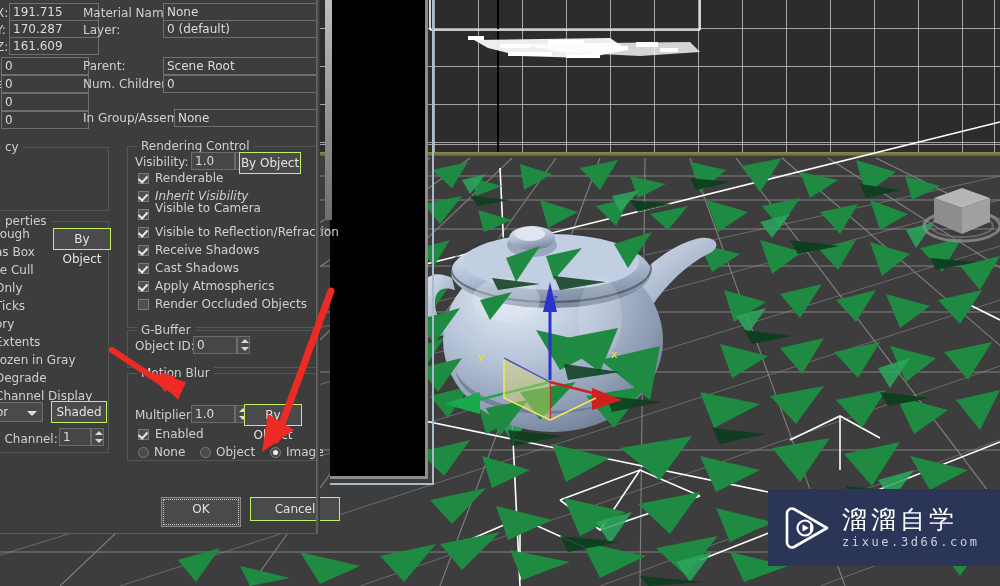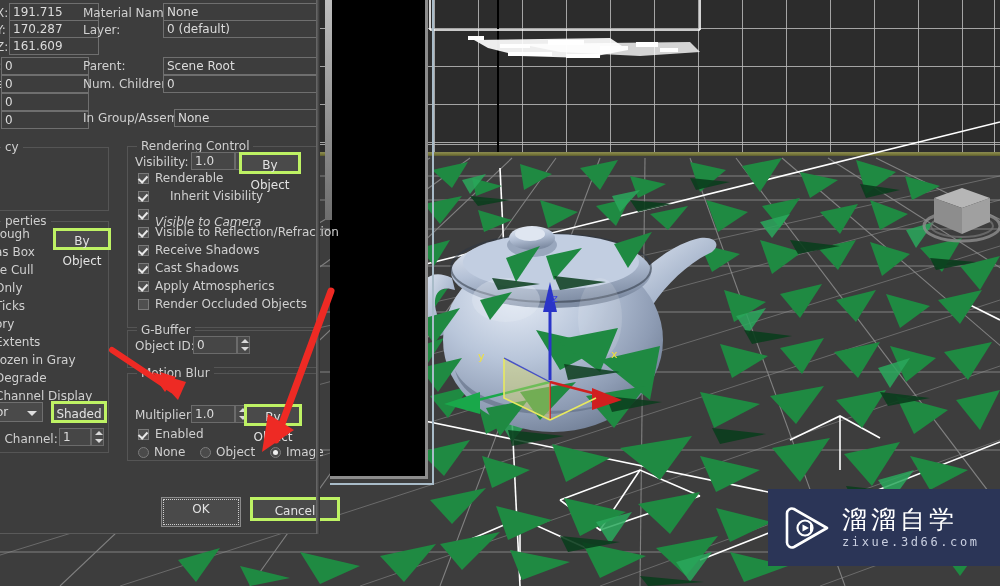--- a/index.html
+++ b/index.html
@@ -36,21 +36,21 @@
   #dlg-edge{position:absolute;left:316px;top:-12px;width:4px;height:546px;
           background:linear-gradient(to right,#6d6d6d,#2e2e2e);}
 
   .grp{position:absolute;border:1px solid #555;box-sizing:border-box;}
   .grp>.cap{position:absolute;top:-8px;left:9px;background:#3d3d3d;padding:0 4px;color:#cfcfcf;font-size:12px;white-space:nowrap;}
 
   .lbl{position:absolute;color:#d0d0d0;font-size:12px;white-space:nowrap;}
   .fld{position:absolute;background:#464646;border:1px solid #6b6b6b;box-sizing:border-box;
        color:#dcdcdc;font-size:12px;line-height:16px;padding:0 3px;height:18px;white-space:nowrap;overflow:hidden;}
   .fld.flat{background:#3d3d3d;border:1px solid #6f6f6f;}
-  .btn{position:absolute;background:#4a4a4a;border:3px solid #bef264;box-sizing:border-box;
+  .btn{position:absolute;background:#4a4a4a;border:1px solid #bef264;box-sizing:border-box;
        color:#e2e2e2;font-size:12px;text-align:center;line-height:20px;height:22px;}
   .btn.dotted{border:1px solid #8b8b8b;outline:1px dotted #cfcfcf;outline-offset:-3px;}
 
   .cb{position:absolute;width:11px;height:11px;background:#4f4f4f;border:1px solid #7a7a7a;box-sizing:border-box;}
   .cb.on::after{content:"";position:absolute;left:1px;top:0px;width:4px;height:7px;
        border:solid #e8e8e8;border-width:0 2px 2px 0;transform:rotate(42deg);}
   .rb{position:absolute;width:11px;height:11px;border-radius:50%;background:#4a4a4a;border:1px solid #7c7c7c;box-sizing:border-box;}
   .rb.on::after{content:"";position:absolute;left:2px;top:2px;width:5px;height:5px;border-radius:50%;background:#f0f0f0;}
 
   .spin{position:absolute;width:13px;height:18px;background:#4a4a4a;border:1px solid #6b6b6b;box-sizing:border-box;}
@@ -411,23 +411,23 @@
       <span class="cap">Rendering Control</span>
     </div>
     <div class="lbl" style="left:344px;top:166px;">Visibility:</div>
     <div class="fld" style="left:400px;top:163px;width:44px;">1.0</div>
     <div class="spin" style="left:444px;top:163px;"></div>
     <div class="btn" style="left:448px;top:163px;width:62px;">By Object</div>
 
     <div class="cb on" style="left:347px;top:184px;"></div>
     <div class="lbl" style="left:364px;top:182px;">Renderable</div>
     <div class="cb on" style="left:347px;top:202px;"></div>
-    <div class="lbl" style="left:379px;top:200px;">Inherit Visibility</div>
+    <div class="lbl" style="left:364px;top:200px;font-style:italic;">Inherit Visibility</div>
     <div class="cb on" style="left:347px;top:220px;"></div>
-    <div class="lbl" style="left:364px;top:226px;font-style:italic;">Visible to Camera</div>
+    <div class="lbl" style="left:364px;top:212px;">Visible to Camera</div>
     <div class="cb on" style="left:347px;top:238px;"></div>
     <div class="lbl" style="left:364px;top:236px;">Visible to Reflection/Refraction</div>
     <div class="cb on" style="left:347px;top:256px;"></div>
     <div class="lbl" style="left:364px;top:254px;">Receive Shadows</div>
     <div class="cb on" style="left:347px;top:274px;"></div>
     <div class="lbl" style="left:364px;top:272px;">Cast Shadows</div>
     <div class="cb on" style="left:347px;top:292px;"></div>
     <div class="lbl" style="left:364px;top:290px;">Apply Atmospherics</div>
     <div class="cb" style="left:347px;top:310px;"></div>
     <div class="lbl" style="left:364px;top:308px;">Render Occluded Objects</div>

